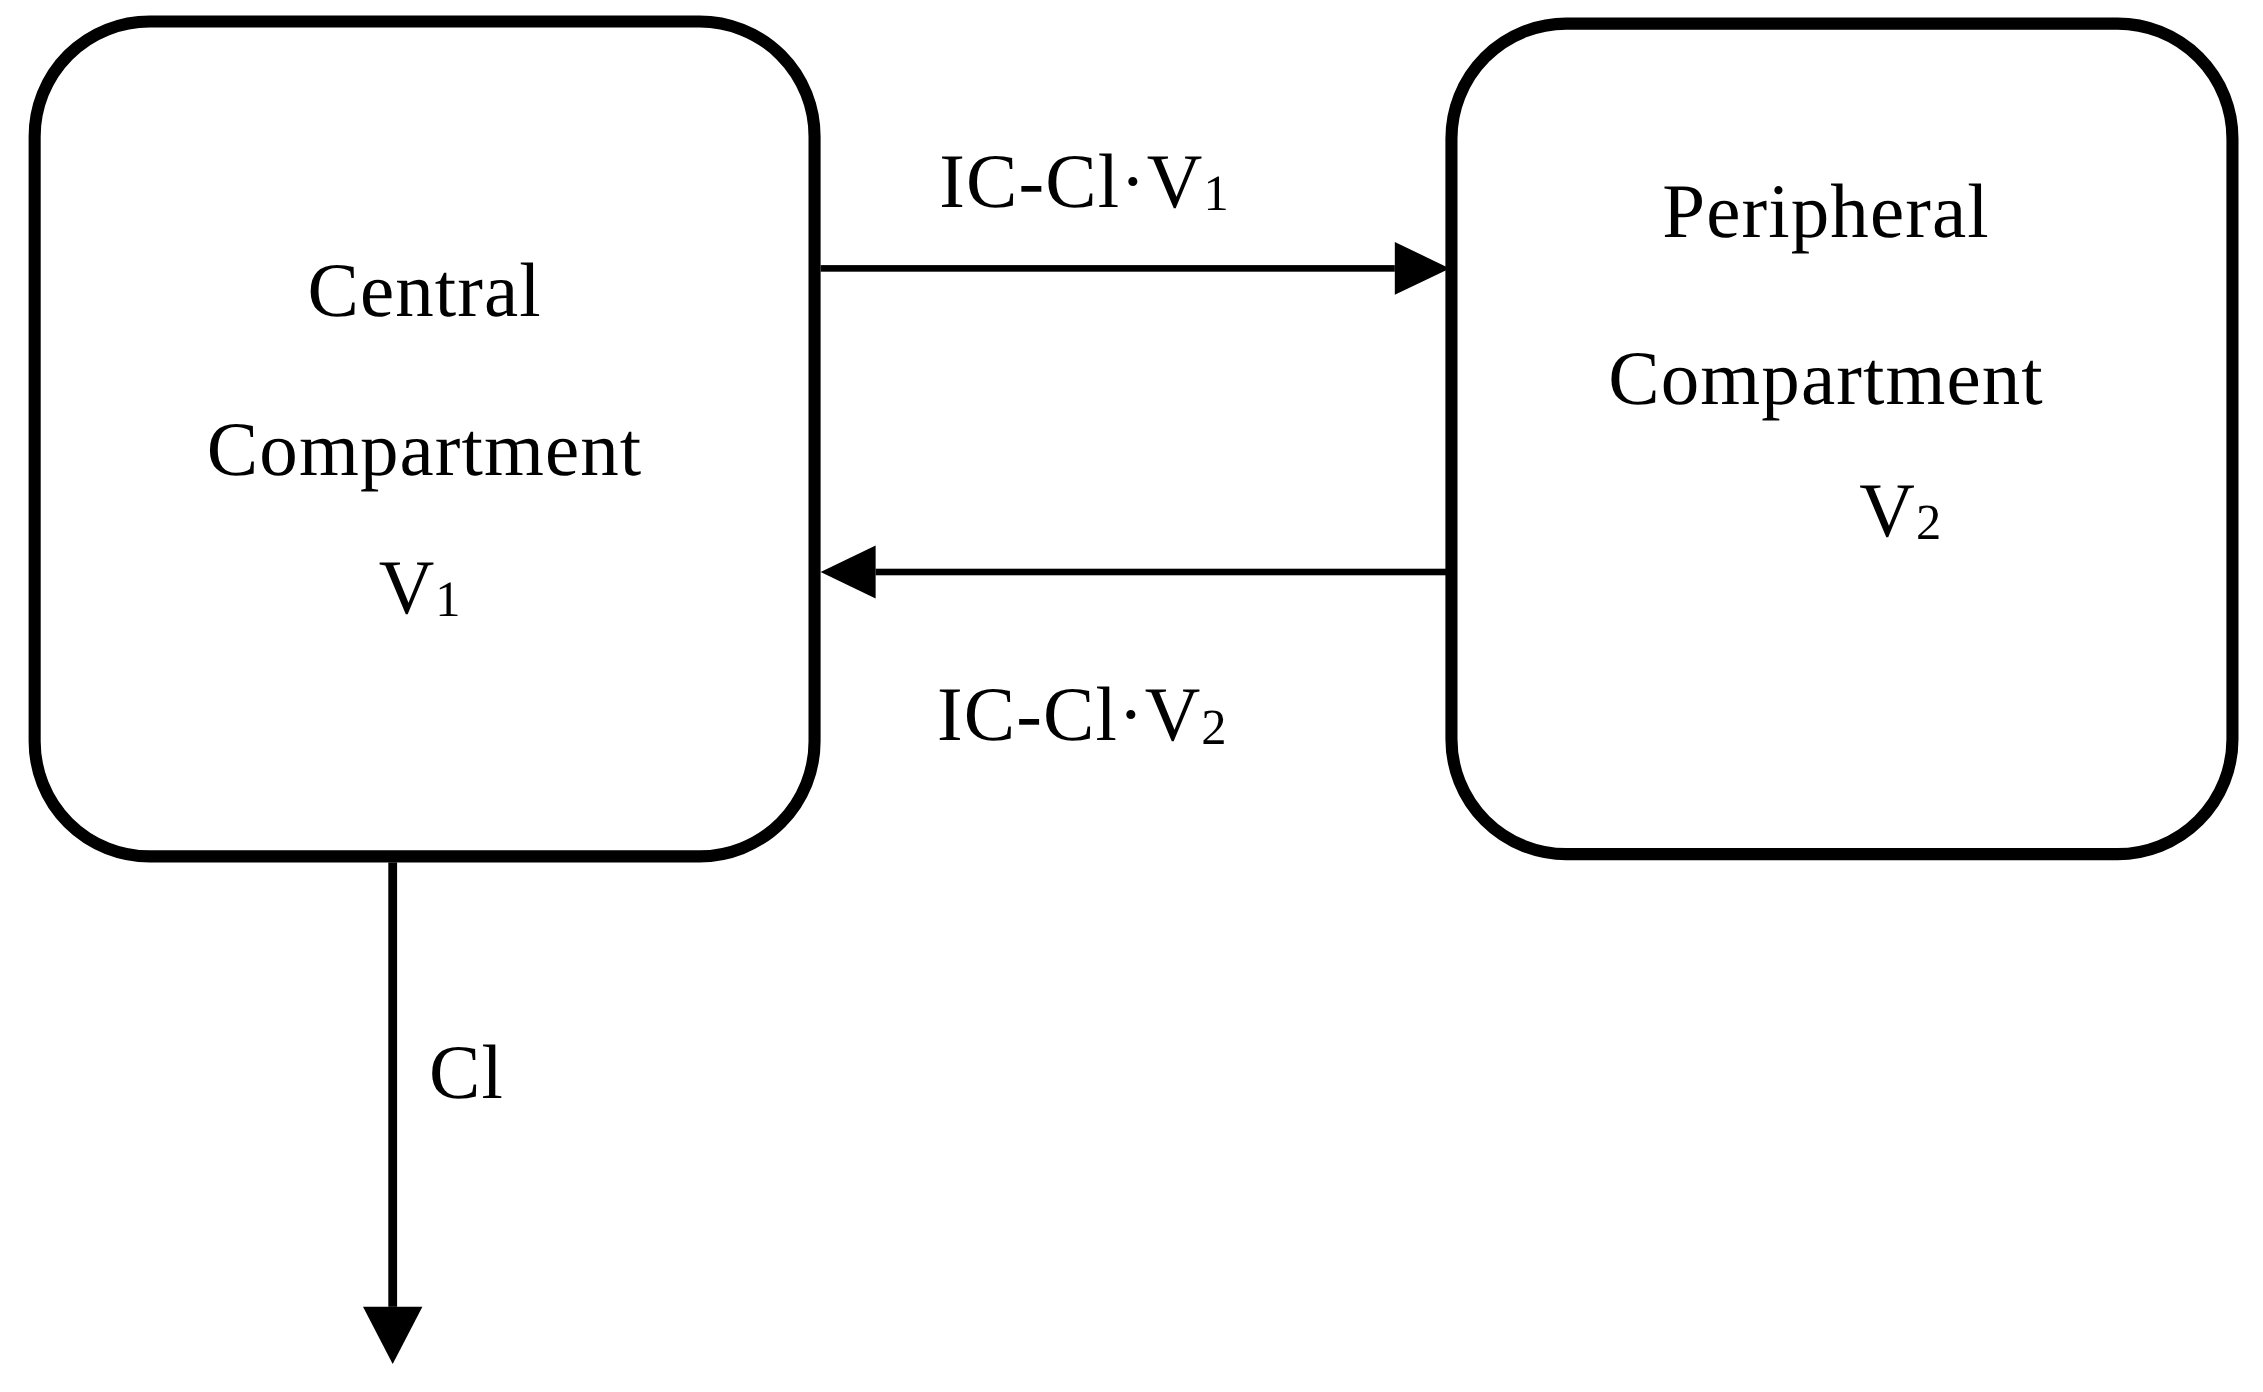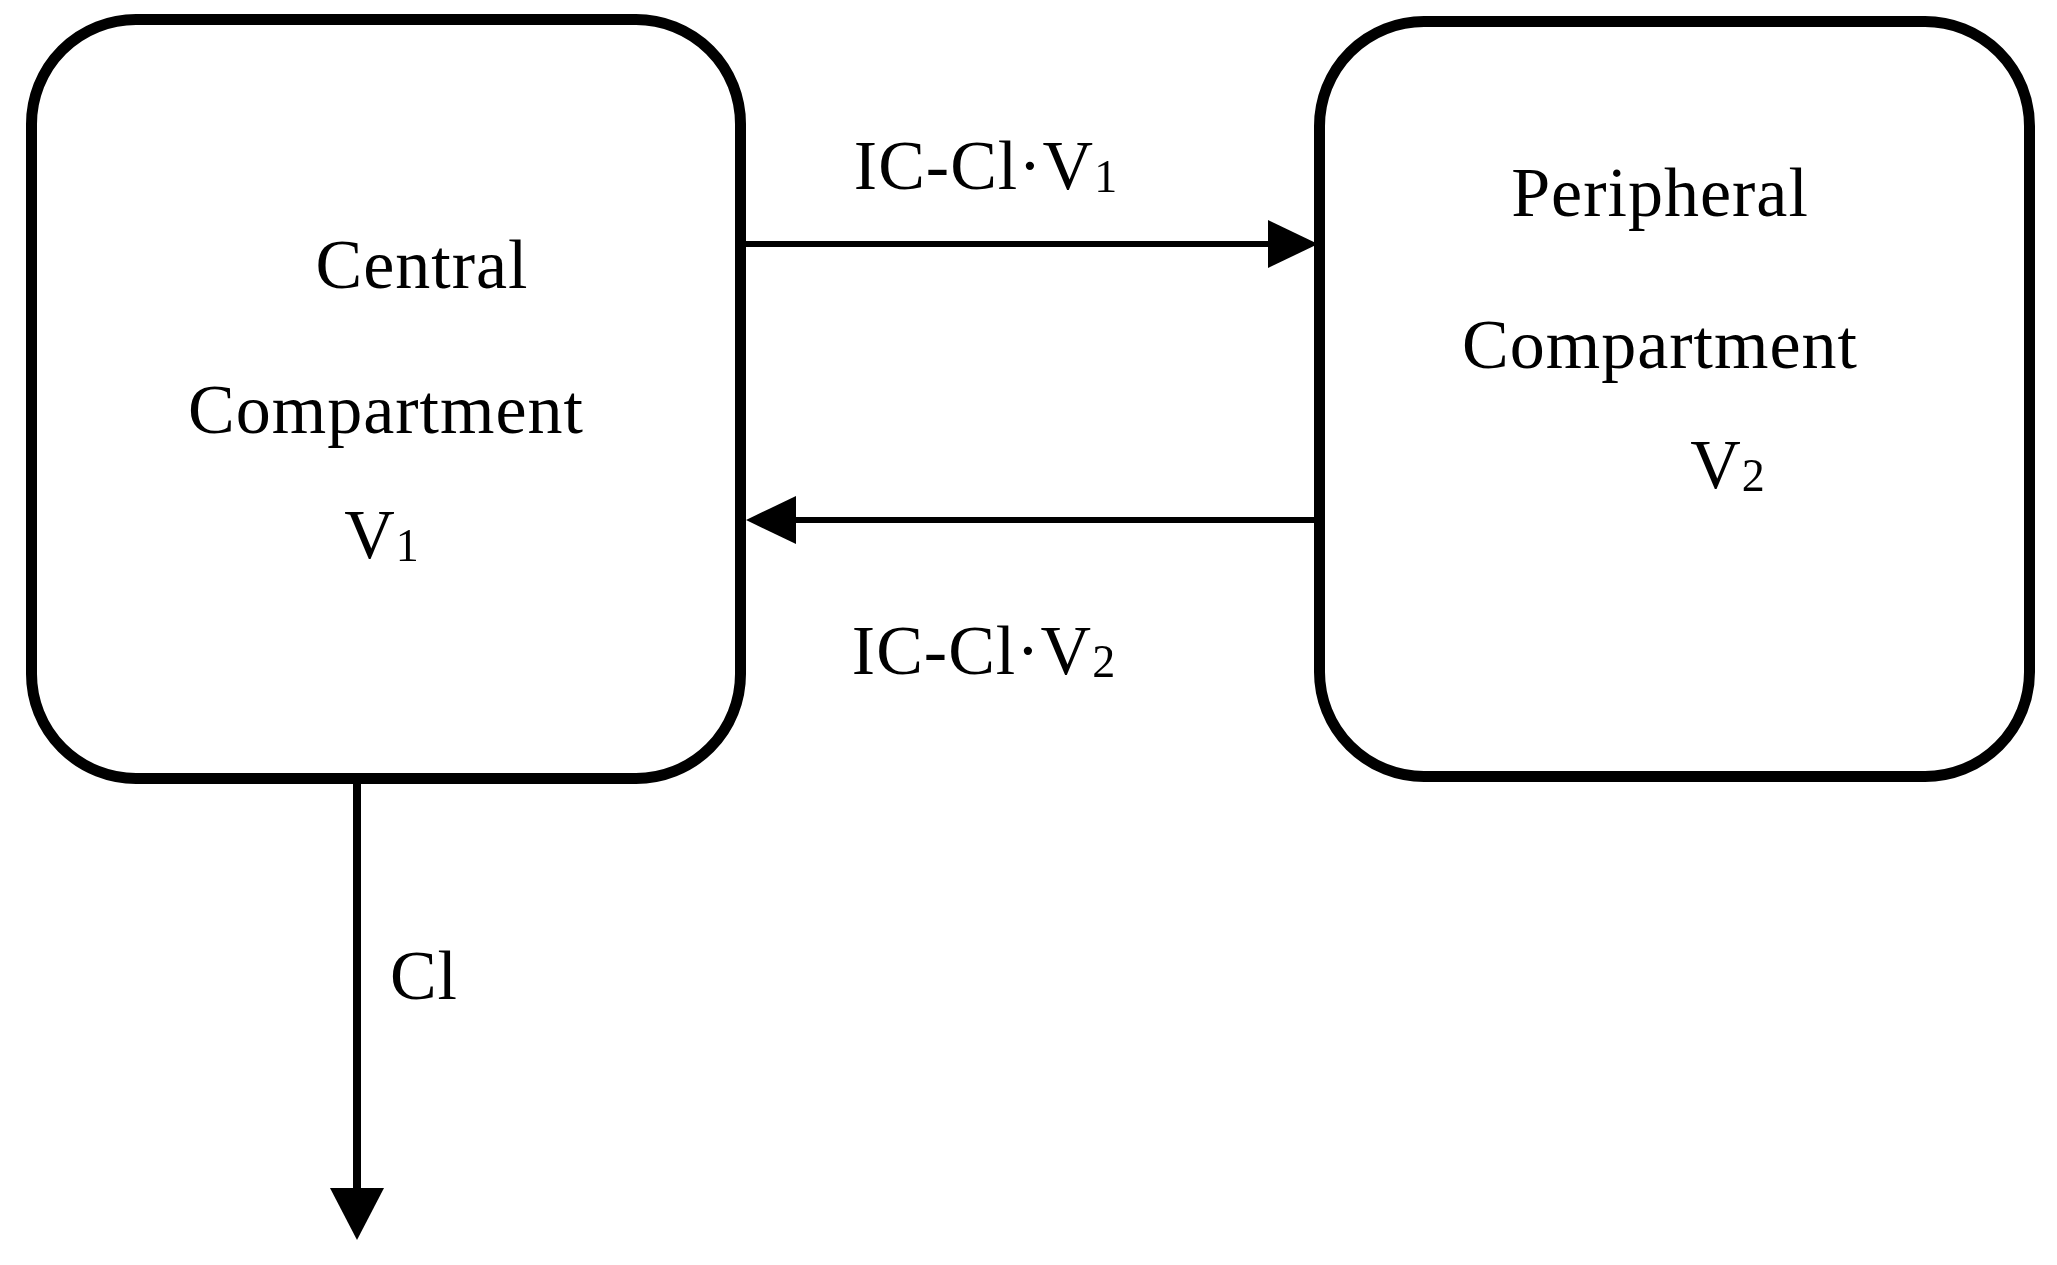--- a/index.html
+++ b/index.html
@@ -90,21 +90,21 @@
     border-top: 24px solid transparent;
     border-bottom: 24px solid transparent;
   }
   .tri-down {
     left: 330px;
     top: 1188px;
     border-top: 52px solid #000000;
     border-left: 27px solid transparent;
     border-right: 27px solid transparent;
   }
-  .line-central-1   { left: 386px;  top: 230px; margin-left: 36px; }
+  .line-central-1   { left: 386px;  top: 230px; }
   .line-central-2   { left: 386px;  top: 375px; }
   .line-central-3   { left: 382px;  top: 500px; }
   .line-periph-1    { left: 1660px; top: 158px; }
   .line-periph-2    { left: 1660px; top: 310px; }
   .line-periph-3    { left: 1728px; top: 430px; }
   .label-arrow-top    { left: 986px; top: 131px; }
   .label-arrow-bottom { left: 984px; top: 568px; margin-top: 48px; }
   .label-clearance    { left: 424px; top: 941px; }
 </style>
 </head>

